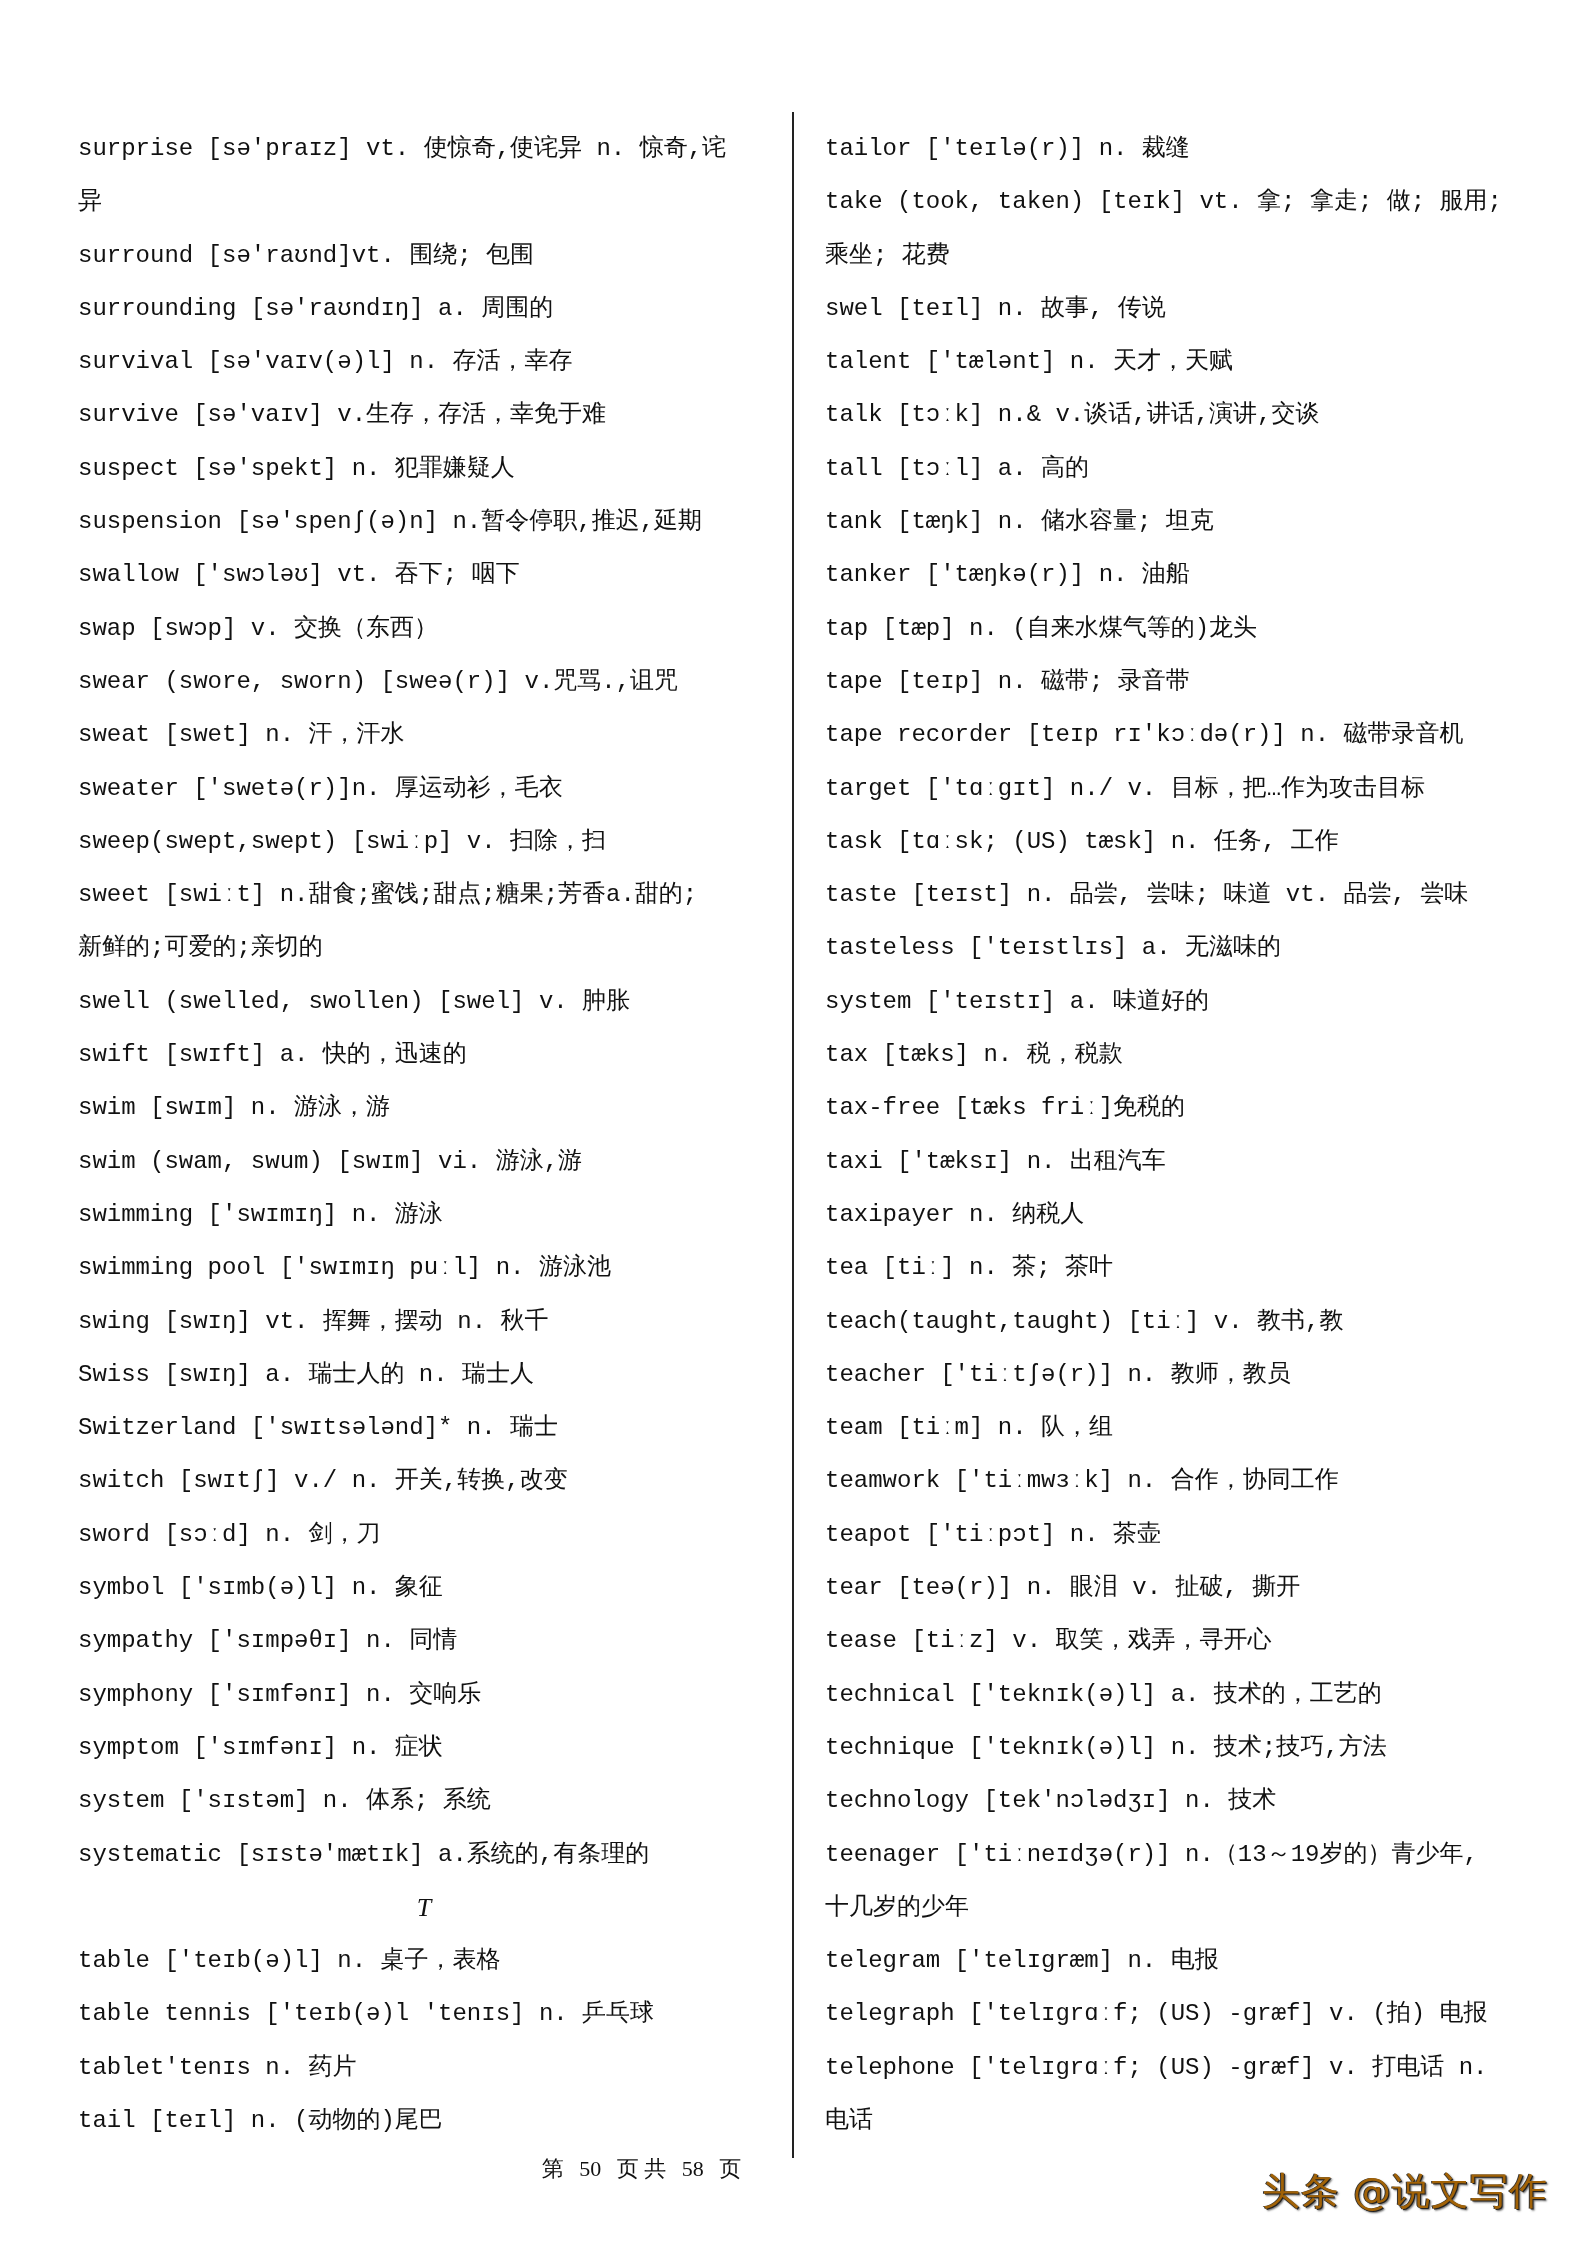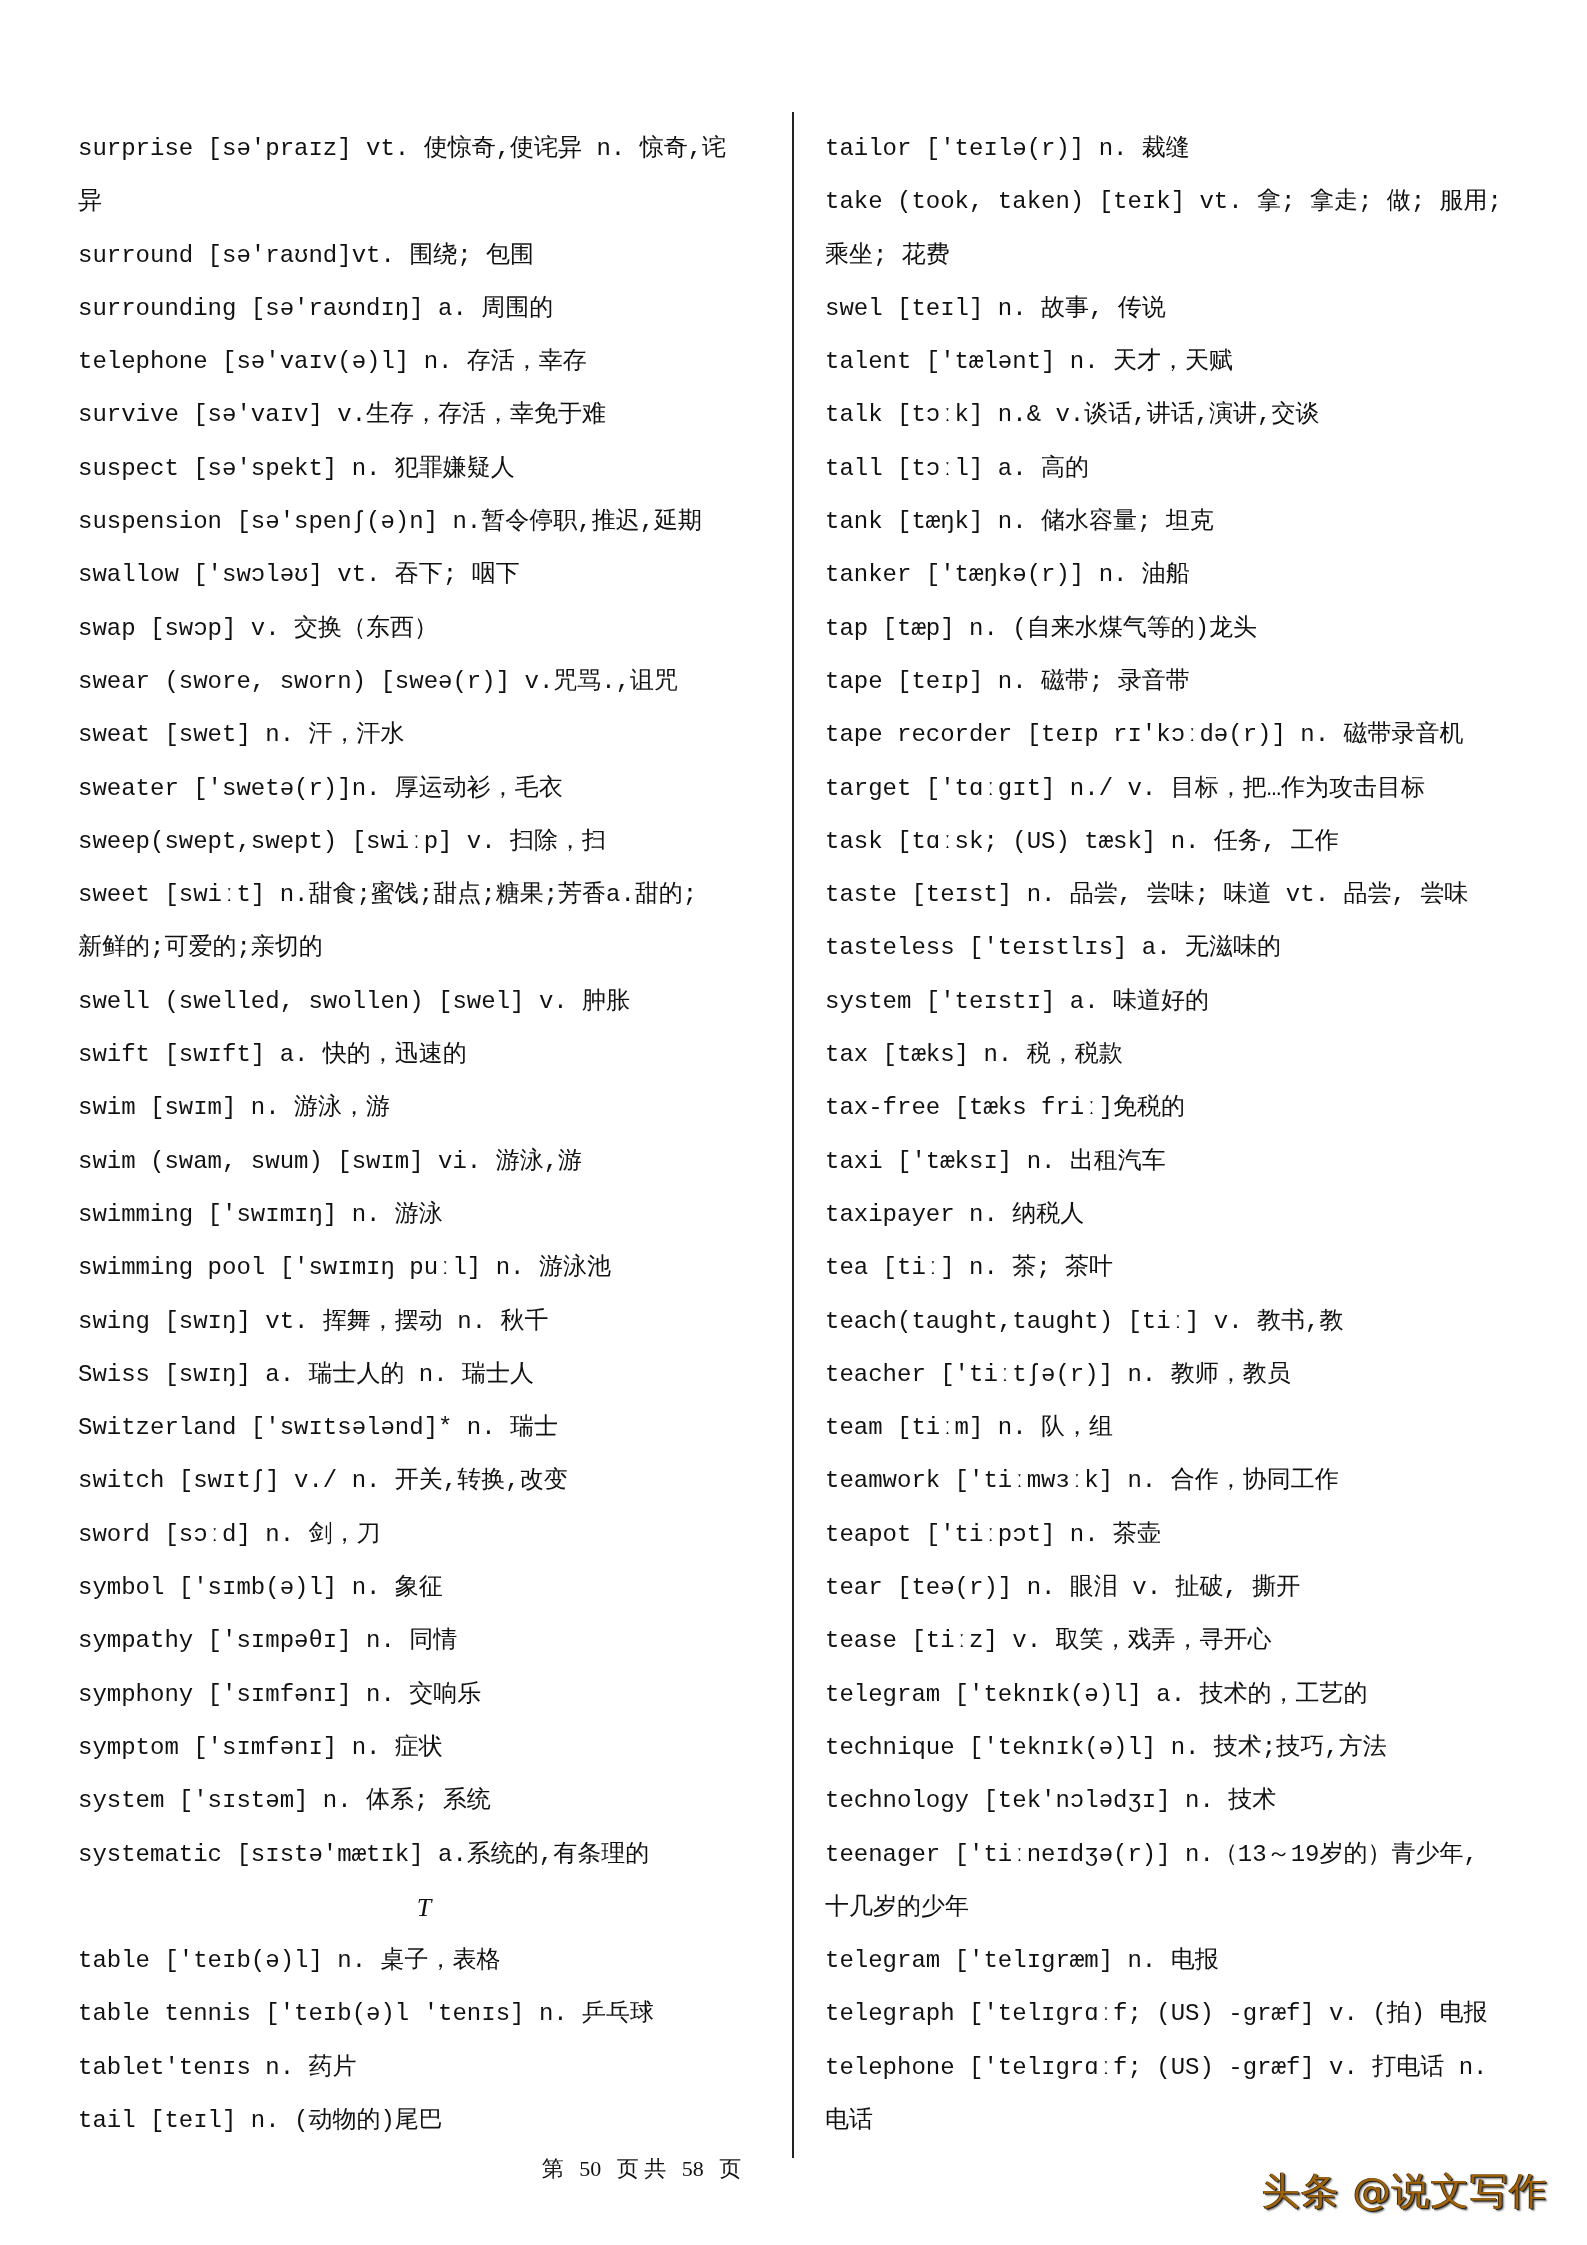--- a/index.html
+++ b/index.html
@@ -21,21 +21,21 @@
                text-shadow: 1px 1px 0 #222, -1px 0 0 #333, 2px 2px 2px rgba(0,0,0,0.6); }
 </style>
 </head>
 <body>
 
 <div class="col left" id="left-col">
     <div class="line">surprise  [sə'praɪz] vt. 使惊奇,使诧异 n. 惊奇,诧</div>
     <div class="line">异</div>
     <div class="line">surround  [sə'raʊnd]vt. 围绕; 包围</div>
     <div class="line">surrounding  [sə'raʊndɪŋ] a. 周围的</div>
-    <div class="line">telephone  [sə'vaɪv(ə)l] n. 存活，幸存</div>
+    <div class="line">survival  [sə'vaɪv(ə)l] n. 存活，幸存</div>
     <div class="line">survive  [sə'vaɪv] v.生存，存活，幸免于难</div>
     <div class="line">suspect  [sə'spekt] n. 犯罪嫌疑人</div>
     <div class="line">suspension  [sə'spenʃ(ə)n] n.暂令停职,推迟,延期</div>
     <div class="line">swallow  ['swɔləʊ] vt. 吞下; 咽下</div>
     <div class="line">swap  [swɔp] v. 交换（东西）</div>
     <div class="line">swear (swore, sworn)  [sweə(r)] v.咒骂.,诅咒</div>
     <div class="line">sweat  [swet] n. 汗，汗水</div>
     <div class="line">sweater  ['swetə(r)]n. 厚运动衫，毛衣</div>
     <div class="line">sweep(swept,swept)  [swiːp] v. 扫除，扫</div>
     <div class="line">sweet  [swiːt] n.甜食;蜜饯;甜点;糖果;芳香a.甜的;</div>
@@ -87,21 +87,21 @@
     <div class="line">taxi  ['tæksɪ] n. 出租汽车</div>
     <div class="line">taxipayer n. 纳税人</div>
     <div class="line">tea  [tiː] n. 茶; 茶叶</div>
     <div class="line">teach(taught,taught)  [tiː] v. 教书,教</div>
     <div class="line">teacher  ['tiːtʃə(r)] n. 教师，教员</div>
     <div class="line">team  [tiːm] n. 队，组</div>
     <div class="line">teamwork ['tiːmwɜːk] n. 合作，协同工作</div>
     <div class="line">teapot  ['tiːpɔt] n. 茶壶</div>
     <div class="line">tear  [teə(r)] n. 眼泪 v. 扯破, 撕开</div>
     <div class="line">tease  [tiːz] v. 取笑，戏弄，寻开心</div>
-    <div class="line">telegram  ['teknɪk(ə)l] a. 技术的，工艺的</div>
+    <div class="line">technical  ['teknɪk(ə)l] a. 技术的，工艺的</div>
     <div class="line">technique  ['teknɪk(ə)l] n. 技术;技巧,方法</div>
     <div class="line">technology  [tek'nɔlədʒɪ] n. 技术</div>
     <div class="line">teenager  ['tiːneɪdʒə(r)] n.（13～19岁的）青少年,</div>
     <div class="line">十几岁的少年</div>
     <div class="line">telegram  ['telɪgræm] n. 电报</div>
     <div class="line">telegraph   ['telɪgrɑːf; (US) -græf] v. (拍) 电报</div>
     <div class="line">telephone  ['telɪgrɑːf; (US) -græf] v. 打电话 n.</div>
     <div class="line">电话</div>
   </div>
 

